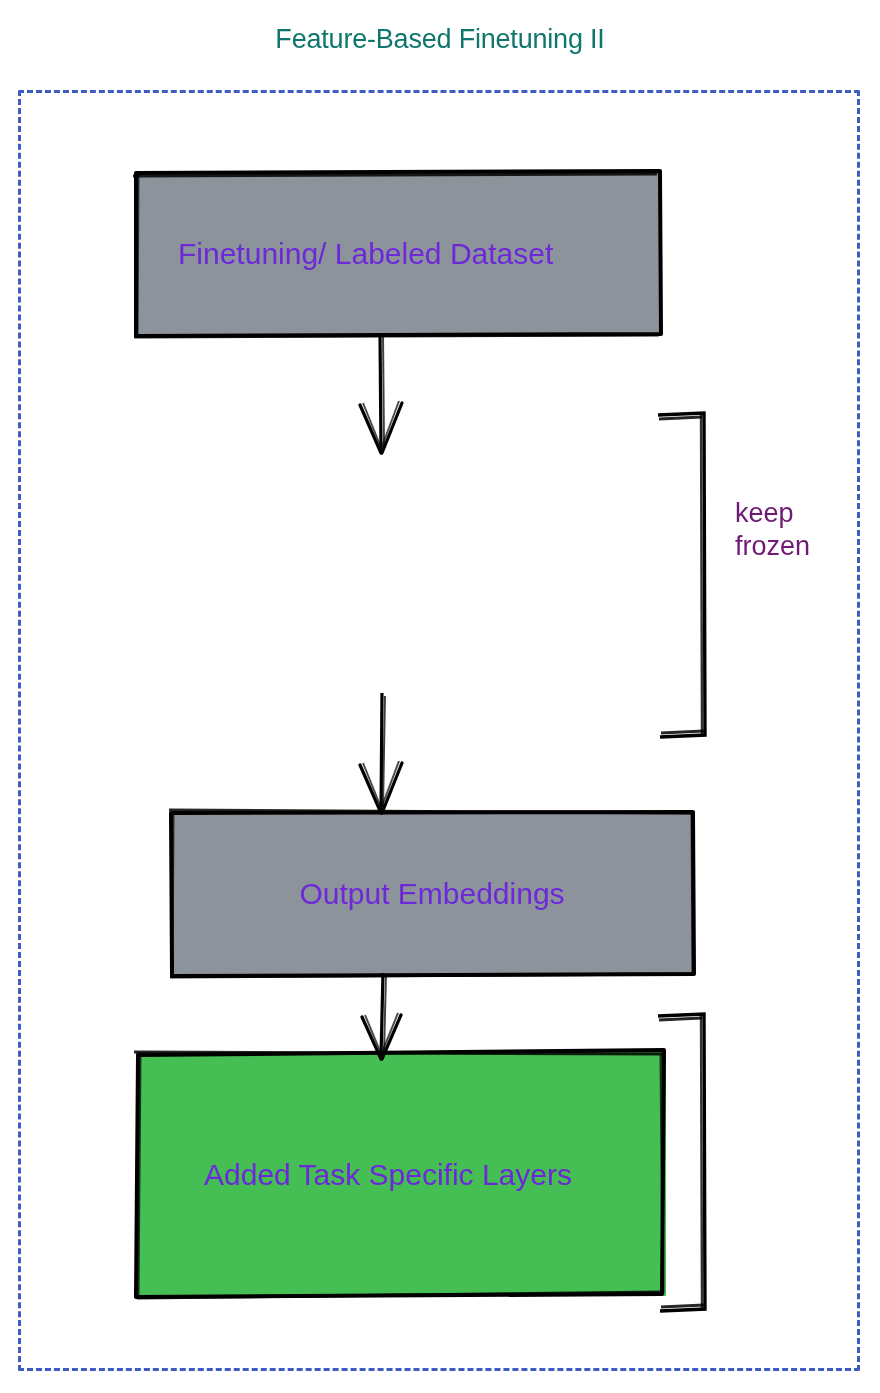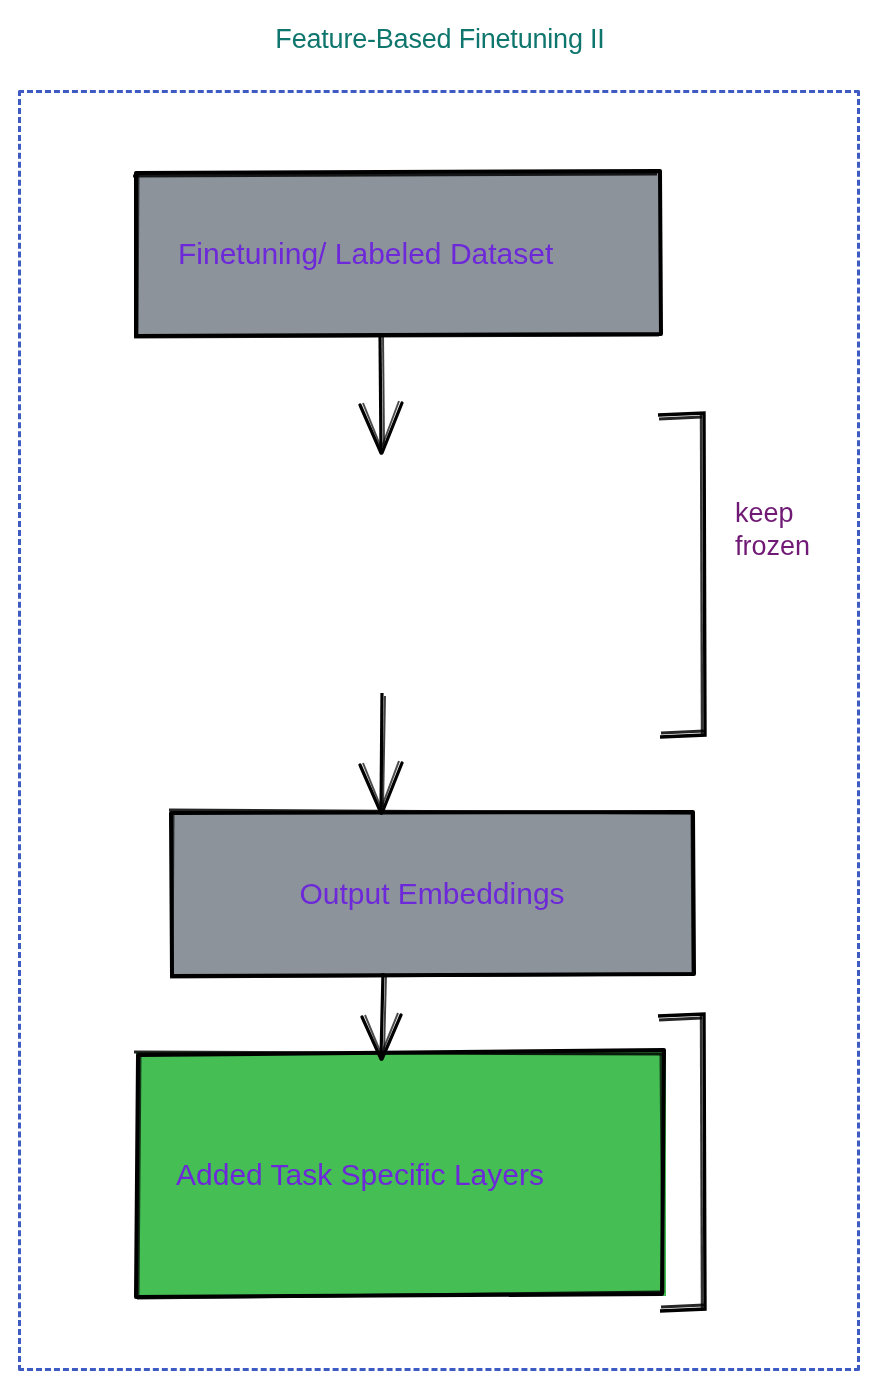--- a/index.html
+++ b/index.html
@@ -136,21 +136,21 @@
 
   <svg class="arrow-svg" style="left:352px; top:973px; width:70px; height:90px;" viewBox="0 0 70 90">
     <path d="M31 0 L29 84" fill="none" stroke="#000000" stroke-width="3.2"></path>
     <path d="M34 2 L32 80" fill="none" stroke="#000000" stroke-width="2" opacity="0.75"></path>
     <path d="M10 44 L29 86" fill="none" stroke="#000000" stroke-width="3.2" stroke-linecap="round"></path>
     <path d="M13 42 L30 83" fill="none" stroke="#000000" stroke-width="2" opacity="0.7"></path>
     <path d="M49 42 L30 86" fill="none" stroke="#000000" stroke-width="3.2" stroke-linecap="round"></path>
     <path d="M46 40 L29 82" fill="none" stroke="#000000" stroke-width="2" opacity="0.7"></path>
   </svg>
 
-  <div class="node" style="left:136px; top:1052px; width:530px; height:244px; padding-left:40px;">
+  <div class="node" style="left:136px; top:1052px; width:530px; height:244px; padding-left:68px;">
     <svg class="sketch-svg" viewBox="0 0 550 264" preserveAspectRatio="none">
       <rect x="10" y="10" width="530" height="244" fill="#45BE54"></rect>
       <path d="M12 13 L538 8 L536 252 L10 255 Z" fill="none" stroke="#000000" stroke-width="4" stroke-linejoin="round"></path>
       <path d="M8 10 L536 12" fill="none" stroke="#000000" stroke-width="3" opacity="0.85"></path>
       <path d="M11 256 L538 250" fill="none" stroke="#000000" stroke-width="3" opacity="0.85"></path>
       <path d="M14 12 L12 254" fill="none" stroke="#000000" stroke-width="3" opacity="0.7"></path>
       <path d="M535 13 L537 251" fill="none" stroke="#000000" stroke-width="3" opacity="0.7"></path>
     </svg>
     <span class="node-label">Added Task Specific Layers</span>
   </div>

